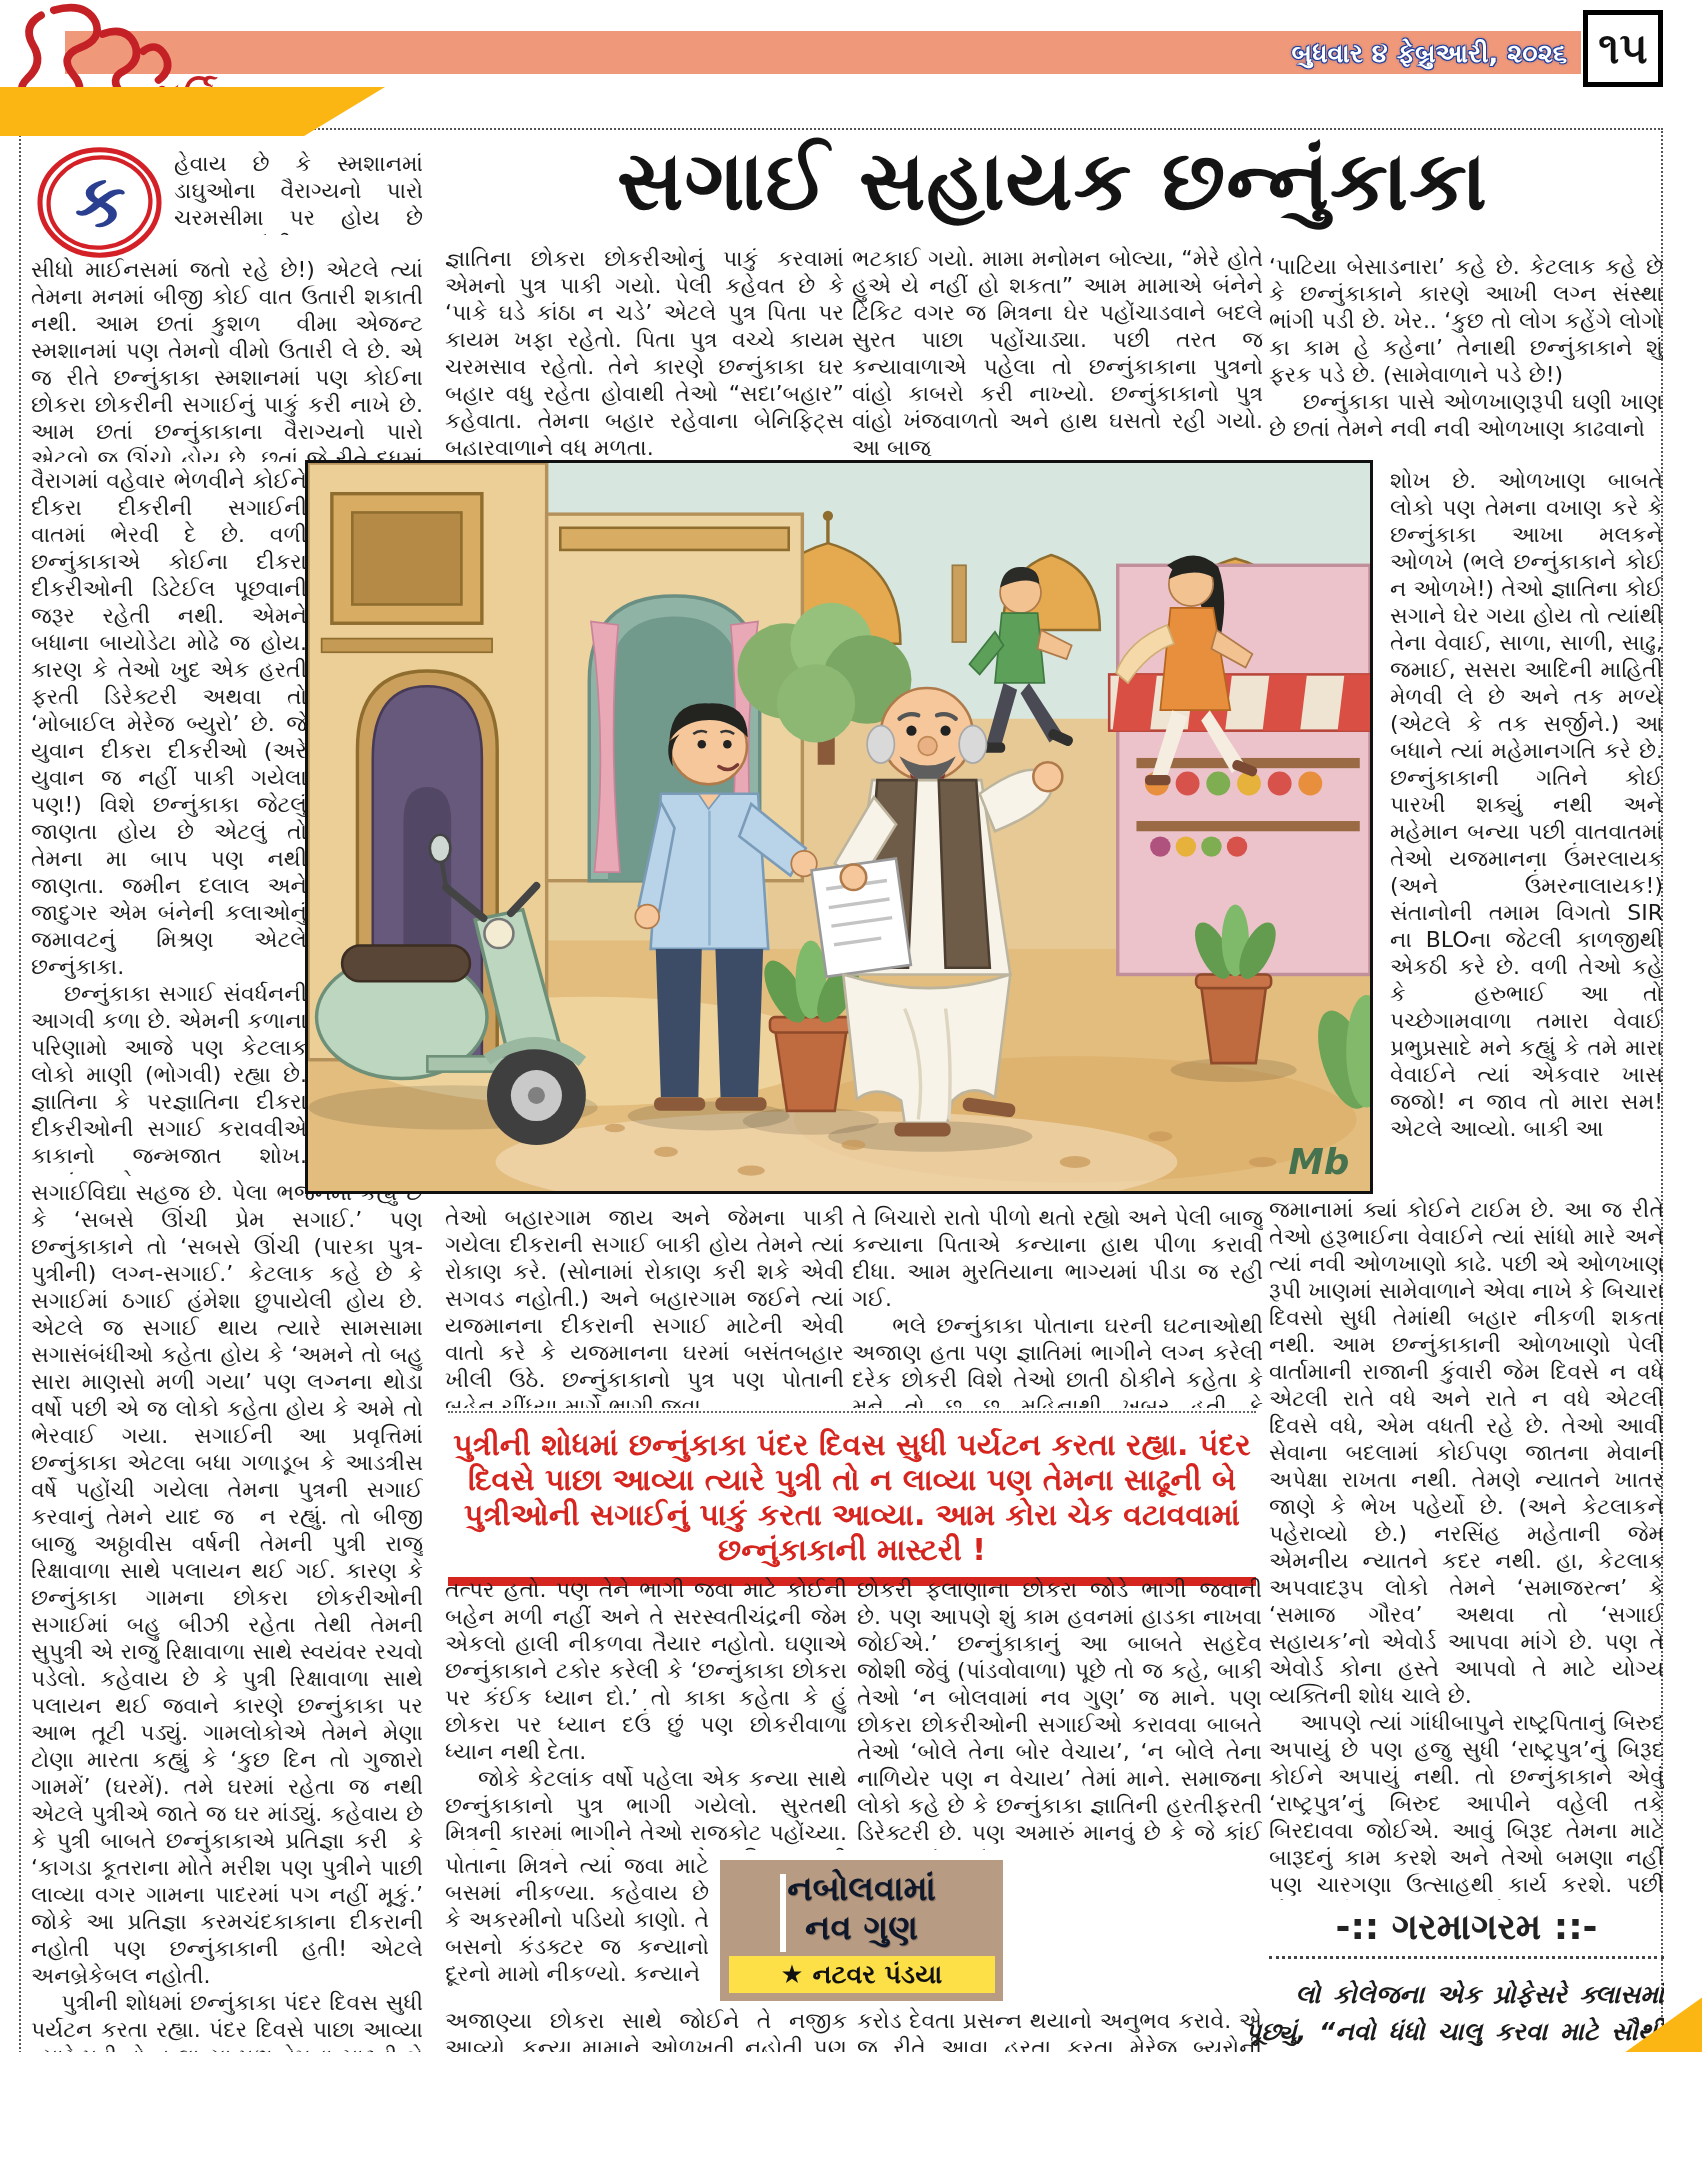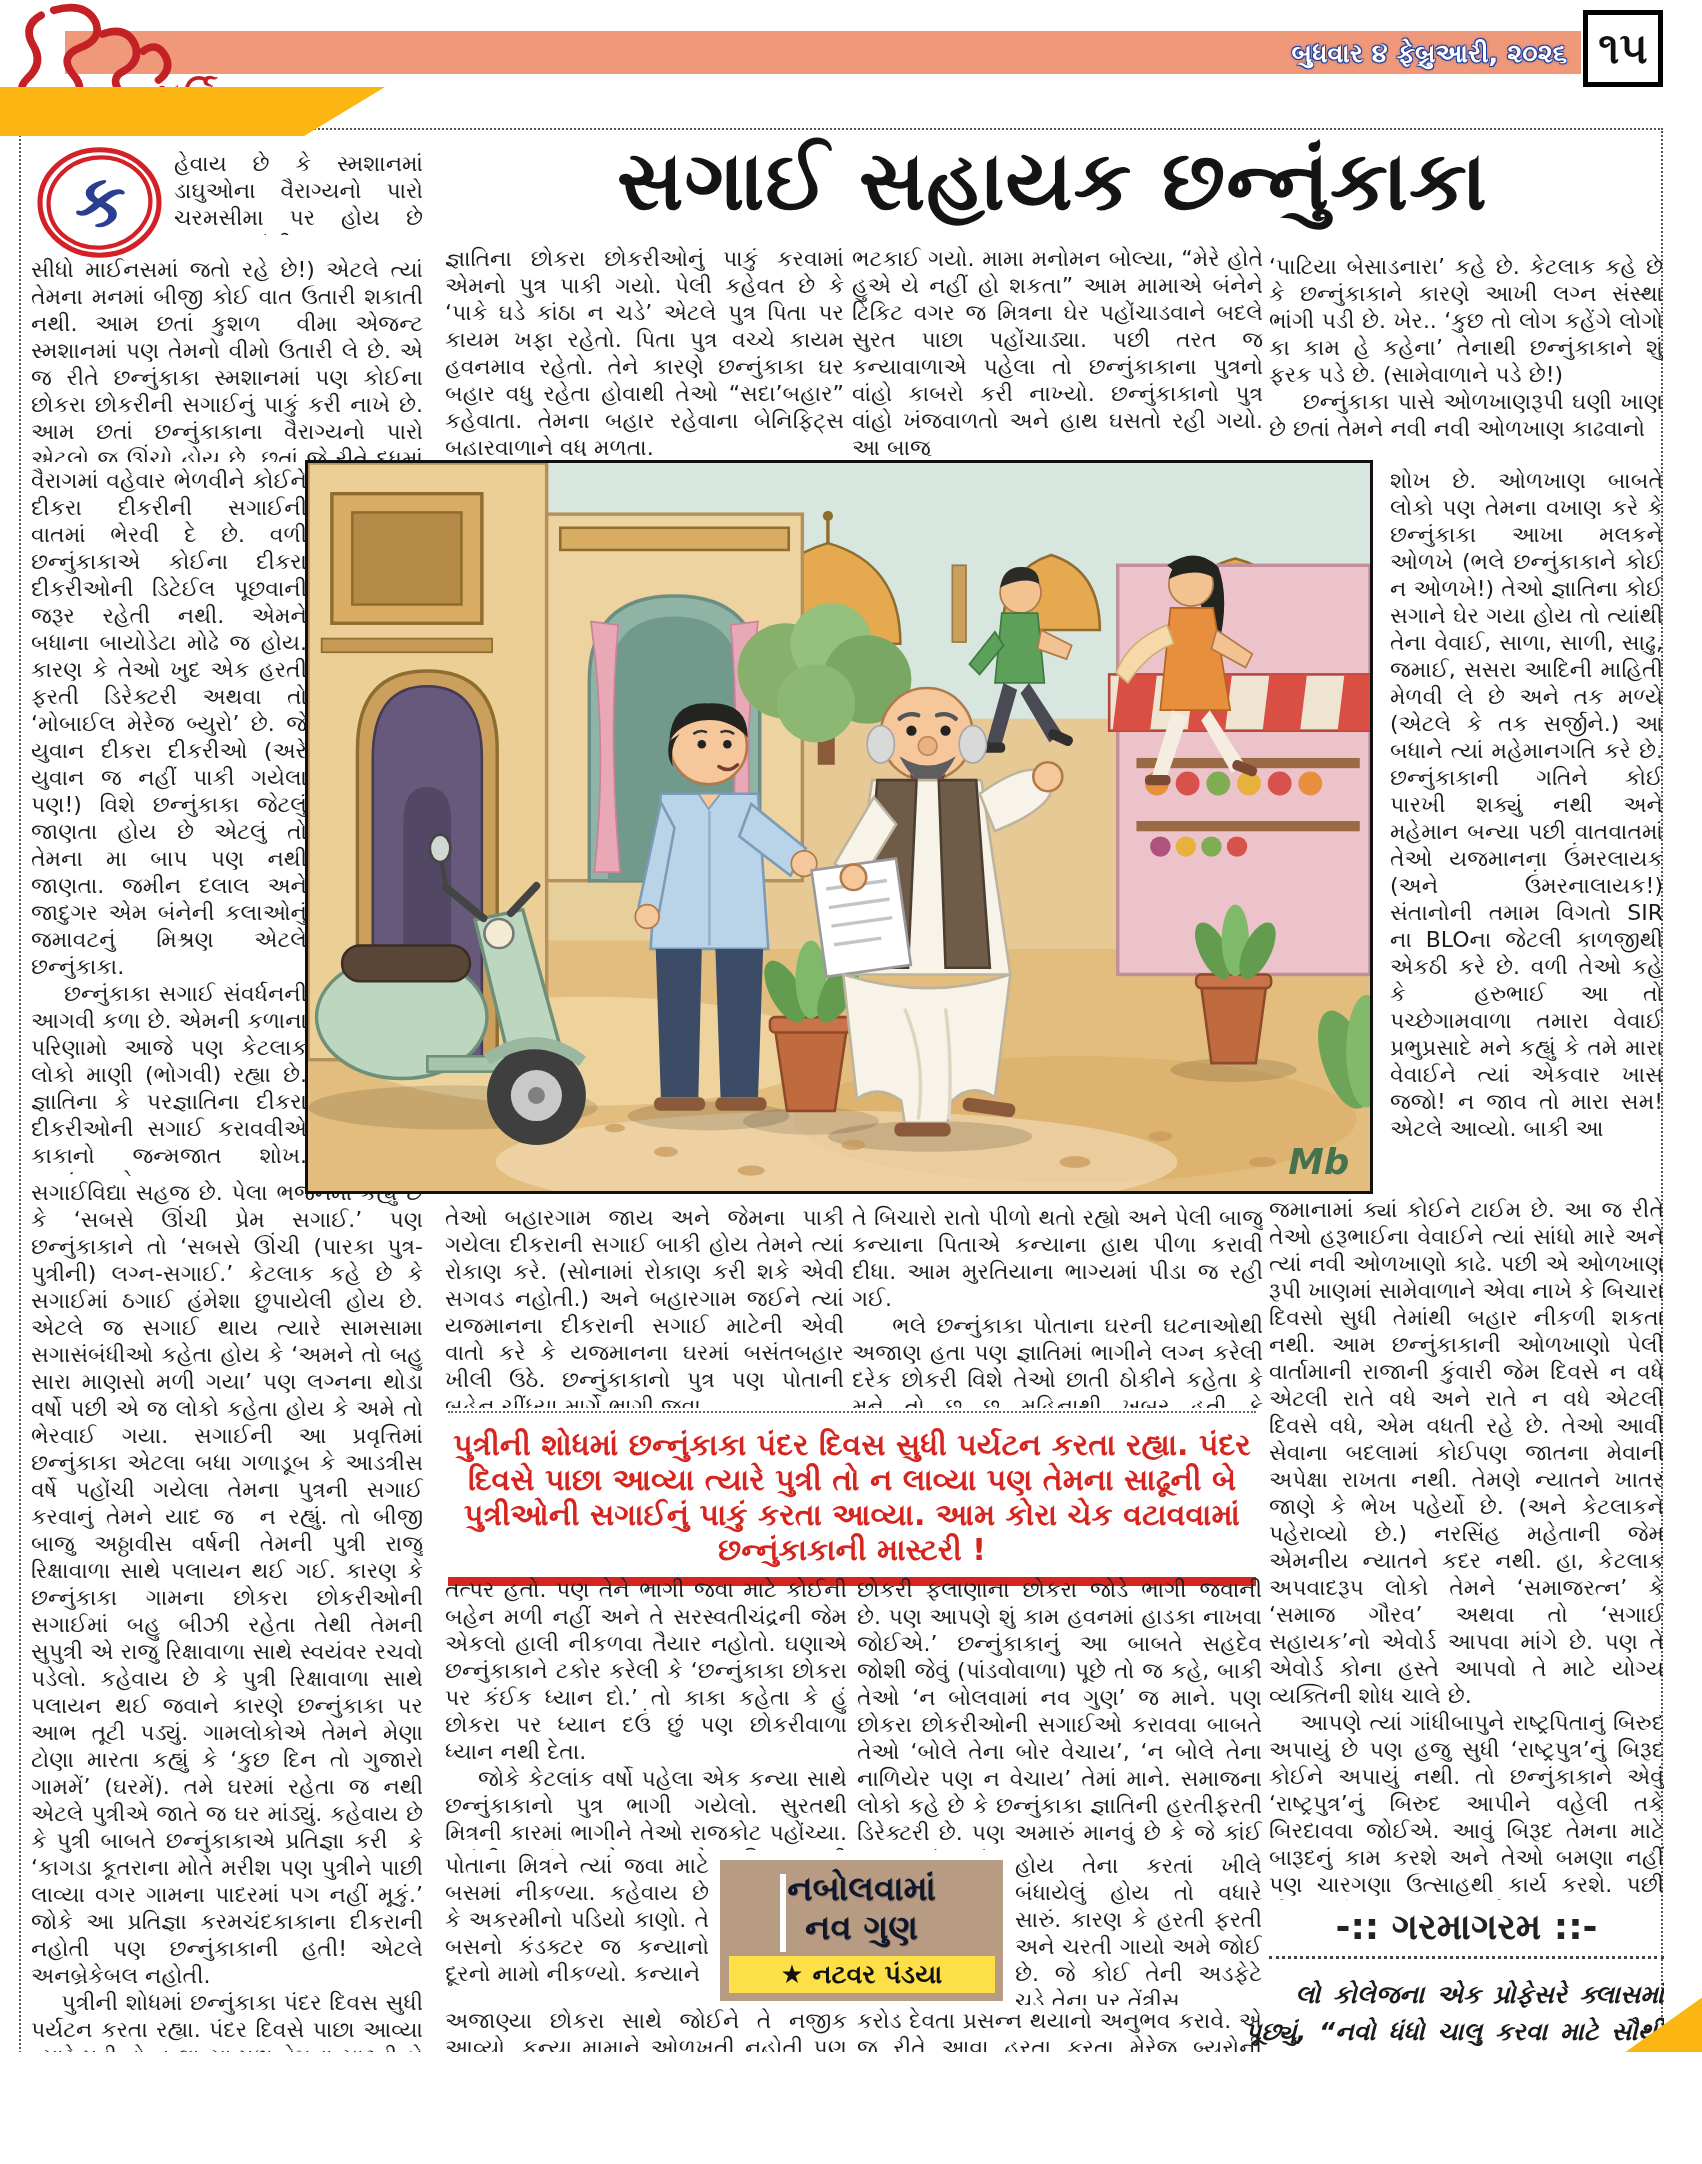--- a/index.html
+++ b/index.html
@@ -98,21 +98,21 @@
     <span class="drop-cap-letter">ક</span>
   </div>
 
   <div class="txt" style="left:174px;top:150px;width:249px;height:85px;">હેવાય છે કે સ્મશાનમાં ડાઘુઓના વૈરાગ્યનો પારો ચરમસીમા પર હોય છે (સ્મશાનમાંથી બહાર નીકળ્યા પછી</div>
   <div class="txt" style="left:31px;top:256px;width:392px;height:206px;">સીધો માઈનસમાં જતો રહે છે!) એટલે ત્યાં તેમના મનમાં બીજી કોઈ વાત ઉતારી શકાતી નથી. આમ છતાં કુશળ  વીમા એજન્ટ સ્મશાનમાં પણ તેમનો વીમો ઉતારી લે છે. એ જ રીતે છન્નુંકાકા સ્મશાનમાં પણ કોઈના છોકરા છોકરીની સગાઈનું પાકું કરી નાખે છે. આમ છતાં છન્નુંકાકાના વૈરાગ્યનો પારો એટલો જ ઊંચો હોય છે. છતાં જે રીતે દૂધમાં પાણી ભેળવવામાં આવે એ રીતે</div>
   <div class="txt" style="left:31px;top:467px;width:276px;height:709px;">વૈરાગમાં વહેવાર ભેળવીને કોઈને દીકરા દીકરીની સગાઈની વાતમાં ભેરવી દે છે. વળી છન્નુંકાકાએ કોઈના દીકરા દીકરીઓની ડિટેઈલ પૂછવાની જરૂર રહેતી નથી. એમને બધાના બાયોડેટા મોઢે જ હોય. કારણ કે તેઓ ખુદ એક હરતી ફરતી ડિરેક્ટરી અથવા તો ‘મોબાઈલ મેરેજ બ્યુરો’ છે. જે યુવાન દીકરા દીકરીઓ (અરે યુવાન જ નહીં પાકી ગયેલા પણ!) વિશે છન્નુંકાકા જેટલું જાણતા હોય છે એટલું તો તેમના મા બાપ પણ નથી જાણતા. જમીન દલાલ અને જાદુગર એમ બંનેની કલાઓનું જમાવટનું મિશ્રણ એટલે છન્નુંકાકા.
     છન્નુંકાકા સગાઈ સંવર્ધનની આગવી કળા છે. એમની કળાના પરિણામો આજે પણ કેટલાક લોકો માણી (ભોગવી) રહ્યા છે. જ્ઞાતિના કે પરજ્ઞાતિના દીકરા દીકરીઓની સગાઈ કરાવવીએ કાકાનો જન્મજાત શોખ.  છન્નુંકાકાને</div>
   <div class="txt" style="left:31px;top:1179px;width:392px;height:954px;">સગાઈવિદ્યા સહજ છે. પેલા ભજનમાં કહ્યું છે કે ‘સબસે ઊંચી પ્રેમ સગાઈ.’ પણ છન્નુંકાકાને તો ‘સબસે ઊંચી (પારકા પુત્ર-પુત્રીની) લગ્ન-સગાઈ.’ કેટલાક કહે છે કે સગાઈમાં ઠગાઈ હંમેશા છુપાયેલી હોય છે. એટલે જ સગાઈ થાય ત્યારે સામસામા સગાસંબંધીઓ કહેતા હોય કે ‘અમને તો બહુ સારા માણસો મળી ગયા’ પણ લગ્નના થોડા વર્ષો પછી એ જ લોકો કહેતા હોય કે અમે તો ભેરવાઈ ગયા. સગાઈની આ પ્રવૃત્તિમાં છન્નુંકાકા એટલા બધા ગળાડૂબ કે આડત્રીસ વર્ષે પહોંચી ગયેલા તેમના પુત્રની સગાઈ કરવાનું તેમને યાદ જ  ન રહ્યું. તો બીજી બાજુ અઠ્ઠાવીસ વર્ષની તેમની પુત્રી રાજુ રિક્ષાવાળા સાથે પલાયન થઈ ગઈ. કારણ કે છન્નુંકાકા ગામના છોકરા છોકરીઓની સગાઈમાં બહુ બીઝી રહેતા તેથી તેમની સુપુત્રી એ રાજુ રિક્ષાવાળા સાથે સ્વયંવર રચવો પડેલો. કહેવાય છે કે પુત્રી રિક્ષાવાળા સાથે પલાયન થઈ જવાને કારણે છન્નુંકાકા પર આભ તૂટી પડ્યું. ગામલોકોએ તેમને મેણા ટોણા મારતા કહ્યું કે ‘કુછ દિન તો ગુજારો ગામમેં’ (ઘરમેં). તમે ઘરમાં રહેતા જ નથી એટલે પુત્રીએ જાતે જ ઘર માંડ્યું. કહેવાય છે કે પુત્રી બાબતે છન્નુંકાકાએ પ્રતિજ્ઞા કરી  કે ‘કાગડા કૂતરાના મોતે મરીશ પણ પુત્રીને પાછી લાવ્યા વગર ગામના પાદરમાં પગ નહીં મૂકું.’ જોકે આ પ્રતિજ્ઞા કરમચંદકાકાના દીકરાની નહોતી પણ છન્નુંકાકાની હતી! એટલે અનબ્રેકેબલ નહોતી.
     પુત્રીની શોધમાં છન્નુંકાકા પંદર દિવસ સુધી પર્યટન કરતા રહ્યા. પંદર દિવસે પાછા આવ્યા ત્યારે પુત્રી તો ન લાવ્યા પણ તેમના સાઢૂની બે પુત્રીઓની સગાઈનું પાકું કરતા આવ્યા. આમ કોરા ચેક વટાવવામાં છન્નુંકાકાની માસ્ટરી! જોકે</div>
 
-  <div class="txt" style="left:445px;top:245px;width:399px;height:211px;">જ્ઞાતિના છોકરા છોકરીઓનું પાકું કરવામાં એમનો પુત્ર પાકી ગયો. પેલી કહેવત છે કે ‘પાકે ઘડે કાંઠા ન ચડે’ એટલે પુત્ર પિતા પર કાયમ ખફા રહેતો. પિતા પુત્ર વચ્ચે કાયમ હવનમાવ રહેતો. તેને કારણે છન્નુંકાકા ઘર બહાર વધુ રહેતા હોવાથી તેઓ “સદા’બહાર” કહેવાતા. તેમના બહાર રહેવાના બેનિફિટ્સ બહારવાળાને વધુ મળતા.</div>
+  <div class="txt" style="left:445px;top:245px;width:399px;height:211px;">જ્ઞાતિના છોકરા છોકરીઓનું પાકું કરવામાં એમનો પુત્ર પાકી ગયો. પેલી કહેવત છે કે ‘પાકે ઘડે કાંઠા ન ચડે’ એટલે પુત્ર પિતા પર કાયમ ખફા રહેતો. પિતા પુત્ર વચ્ચે કાયમ ચરમસાવ રહેતો. તેને કારણે છન્નુંકાકા ઘર બહાર વધુ રહેતા હોવાથી તેઓ “સદા’બહાર” કહેવાતા. તેમના બહાર રહેવાના બેનિફિટ્સ બહારવાળાને વધુ મળતા.</div>
   <div class="txt" style="left:852px;top:245px;width:411px;height:211px;">ભટકાઈ ગયો. મામા મનોમન બોલ્યા, “મેરે હોતે હુએ યે નહીં હો શકતા” આમ મામાએ બંનેને ટિકિટ વગર જ મિત્રના ઘેર પહોંચાડવાને બદલે સુરત પાછા પહોંચાડ્યા. પછી તરત જ કન્યાવાળાએ પહેલા તો છન્નુંકાકાના પુત્રનો વાંહો કાબરો કરી નાખ્યો. છન્નુંકાકાનો પુત્ર વાંહો ખંજવાળતો અને હાથ ઘસતો રહી ગયો. આ બાજુ</div>
 
   <div class="txt" style="left:1269px;top:253px;width:394px;height:215px;">‘પાટિયા બેસાડનારા’ કહે છે. કેટલાક કહે છે કે છન્નુંકાકાને કારણે આખી લગ્ન સંસ્થા ભાંગી પડી છે. ખેર.. ‘કુછ તો લોગ કહેંગે લોગો કા કામ હે કહેના’ તેનાથી છન્નુંકાકાને શું ફરક પડે છે. (સામેવાળાને પડે છે!)
     છન્નુંકાકા પાસે ઓળખાણરૂપી ઘણી ખાણ છે છતાં તેમને નવી નવી ઓળખાણ કાઢવાનો</div>
   <div class="txt" style="left:1390px;top:467px;width:273px;height:726px;">શોખ છે. ઓળખાણ બાબતે લોકો પણ તેમના વખાણ કરે કે છન્નુંકાકા આખા મલકને ઓળખે (ભલે છન્નુંકાકાને કોઈ ન ઓળખે!) તેઓ જ્ઞાતિના કોઈ સગાને ઘેર ગયા હોય તો ત્યાંથી તેના વેવાઈ, સાળા, સાળી, સાઢુ, જમાઈ, સસરા આદિની માહિતી મેળવી લે છે અને તક મળ્યે (એટલે કે તક સર્જીને.) આ બધાને ત્યાં મહેમાનગતિ કરે છે. છન્નુંકાકાની ગતિને કોઈ પારખી શક્યું નથી અને મહેમાન બન્યા પછી વાતવાતમાં તેઓ યજમાનના ઉંમરલાયક (અને ઉંમરનાલાયક!) સંતાનોની તમામ વિગતો SIR ના BLOના જેટલી કાળજીથી એકઠી કરે છે. વળી તેઓ કહે કે  હરુભાઈ આ તો પચ્છેગામવાળા તમારા વેવાઈ પ્રભુપ્રસાદે મને કહ્યું કે તમે મારા વેવાઈને ત્યાં એકવાર ખાસ જજો! ન જાવ તો મારા સમ! એટલે આવ્યો. બાકી આ</div>
   <div class="txt" style="left:1269px;top:1196px;width:395px;height:704px;">જમાનામાં ક્યાં કોઈને ટાઈમ છે. આ જ રીતે તેઓ હરૂભાઈના વેવાઈને ત્યાં સાંધો મારે અને ત્યાં નવી ઓળખાણો કાઢે. પછી એ ઓળખાણ રૂપી ખાણમાં સામેવાળાને એવા નાખે કે બિચારા દિવસો સુધી તેમાંથી બહાર નીકળી શકતા નથી. આમ છન્નુંકાકાની ઓળખાણો પેલી વાર્તામાની રાજાની કુંવારી જેમ દિવસે ન વધે એટલી રાતે વધે અને રાતે ન વધે એટલી દિવસે વધે, એમ વધતી રહે છે. તેઓ આવી સેવાના બદલામાં કોઈપણ જાતના મેવાની અપેક્ષા રાખતા નથી. તેમણે ન્યાતને ખાતર જાણે કે ભેખ પહેર્યો છે. (અને કેટલાકને પહેરાવ્યો છે.) નરસિંહ મહેતાની જેમ એમનીય ન્યાતને કદર નથી. હા, કેટલાક અપવાદરૂપ લોકો તેમને ‘સમાજરત્ન’ કે ‘સમાજ ગૌરવ’ અથવા તો ‘સગાઈ સહાયક’નો એવોર્ડ આપવા માંગે છે. પણ તે એવોર્ડ કોના હસ્તે આપવો તે માટે યોગ્ય વ્યક્તિની શોધ ચાલે છે.
     આપણે ત્યાં ગાંધીબાપુને રાષ્ટ્રપિતાનું બિરુદ અપાયું છે પણ હજુ સુધી ‘રાષ્ટ્રપુત્ર’નું બિરૂદ કોઈને અપાયું નથી. તો છન્નુંકાકાને એવું ‘રાષ્ટ્રપુત્ર’નું બિરુદ આપીને વહેલી તકે બિરદાવવા જોઈએ. આવું બિરૂદ તેમના માટે બારૂદનું કામ કરશે અને તેઓ બમણા નહીં પણ ચારગણા ઉત્સાહથી કાર્ય કરશે. પછી કોઈના દીકરા વાંઢા નહીં રહે!</div>
 
   <div class="illus">
     <svg viewBox="0 0 1246 854" preserveAspectRatio="none">
@@ -318,21 +318,20 @@
     <div class="pull-quote">પુત્રીની શોધમાં છન્નુંકાકા પંદર દિવસ સુધી પર્યટન કરતા રહ્યા. પંદર દિવસે પાછા આવ્યા ત્યારે પુત્રી તો ન લાવ્યા પણ તેમના સાઢૂની બે પુત્રીઓની સગાઈનું પાકું કરતા આવ્યા. આમ કોરા ચેક વટાવવામાં  છન્નુંકાકાની માસ્ટરી !</div>
     <div class="red-rule"></div>
   </div>
 
   <div class="txt" style="left:445px;top:1576px;width:402px;height:274px;">તત્પર હતો. પણ તેને ભાગી જવા માટે કોઈની બહેન મળી નહીં અને તે સરસ્વતીચંદ્રની જેમ એકલો હાલી નીકળવા તૈયાર નહોતો. ઘણાએ છન્નુંકાકાને ટકોર કરેલી કે ‘છન્નુંકાકા છોકરા પર કંઈક ધ્યાન દો.’ તો કાકા કહેતા કે હું છોકરા પર ધ્યાન દઉં છું પણ છોકરીવાળા ધ્યાન નથી દેતા.
     જોકે કેટલાંક વર્ષો પહેલા એક કન્યા સાથે છન્નુંકાકાનો પુત્ર ભાગી ગયેલો. સુરતથી મિત્રની કારમાં ભાગીને તેઓ રાજકોટ પહોંચ્યા. ત્યાંથી છન્નુંકાકાનો પુત્ર અને ભાવિ સસરાની પુત્રી</div>
   <div class="txt" style="left:445px;top:1852px;width:264px;height:153px;">પોતાના મિત્રને ત્યાં જવા માટે બસમાં નીકળ્યા. કહેવાય છે કે અકરમીનો પડિયો કાણો. તે બસનો કંડક્ટર જ કન્યાનો દૂરનો મામો નીકળ્યો. કન્યાને</div>
   <div class="txt" style="left:445px;top:2007px;width:402px;height:128px;">અજાણ્યા છોકરા સાથે જોઈને તે નજીક આવ્યો. કન્યા મામાને ઓળખતી નહોતી પણ મામાની મેમરી પાવરફુલ હોવાથી તે કન્યાને ઓળખી ગયા. એટલે કન્યાને અને છન્નુંકાકાના પુત્રને બંનેને થયું કે આ કોઈ ખીજડા માયલો મામો</div>
 
   <div class="txt" style="left:857px;top:1576px;width:405px;height:274px;">છોકરી ફલાણાના છોકરા જોડે ભાગી જવાની છે. પણ આપણે શું કામ હવનમાં હાડકા નાખવા જોઈએ.’ છન્નુંકાકાનું આ બાબતે સહદેવ જોશી જેવું (પાંડવોવાળા) પૂછે તો જ કહે, બાકી તેઓ ‘ન બોલવામાં નવ ગુણ’ જ માને. પણ છોકરા છોકરીઓની સગાઈઓ કરાવવા બાબતે તેઓ ‘બોલે તેના બોર વેચાય’, ‘ન બોલે તેના નાળિયેર પણ ન વેચાય’ તેમાં માને. સમાજના લોકો કહે છે કે છન્નુંકાકા જ્ઞાતિની હરતીફરતી ડિરેક્ટરી છે. પણ અમારું માનવું છે કે જે કાંઈ બહુ હરતું ફરતું</div>
-  <div class="txt" style="left:1015px;top:1852px;width:247px;height:153px;">હોય તેના કરતાં ખીલે બંધાયેલું હોય તો વધારે સારું. કારણ કે હરતી ફરતી અને ચરતી ગાયો અમે જોઈ છે. જે કોઈ તેની અડફેટે ચડે તેના પર તેંત્રીસ</div>
   <div class="txt" style="left:857px;top:2007px;width:405px;height:128px;">કરોડ દેવતા પ્રસન્ન થયાનો અનુભવ કરાવે. એ જ રીતે આવા હરતા ફરતા મેરેજ બ્યુરોની અડફેટે જે ચડી જાય એમણે છન્નુંકાકાના કર્યા આખી જિંદગી ભોગવવા પડે. કેટલાક વક્રદૃષ્ટિવાળાઓ તેમને ‘વચેટીયા’ અથવા તો ‘લાકડે માકડું ગોઠવનારા,’</div>
 
   <div class="author-box">
     <div class="bar"></div>
     <div class="author-line">નબોલવામાં</div>
     <div class="author-line">નવ ગુણ</div>
     <div class="author-strip">★ નટવર પંડયા</div>
   </div>
 
   <div class="garma-heading">-:: ગરમાગરમ ::-</div>

